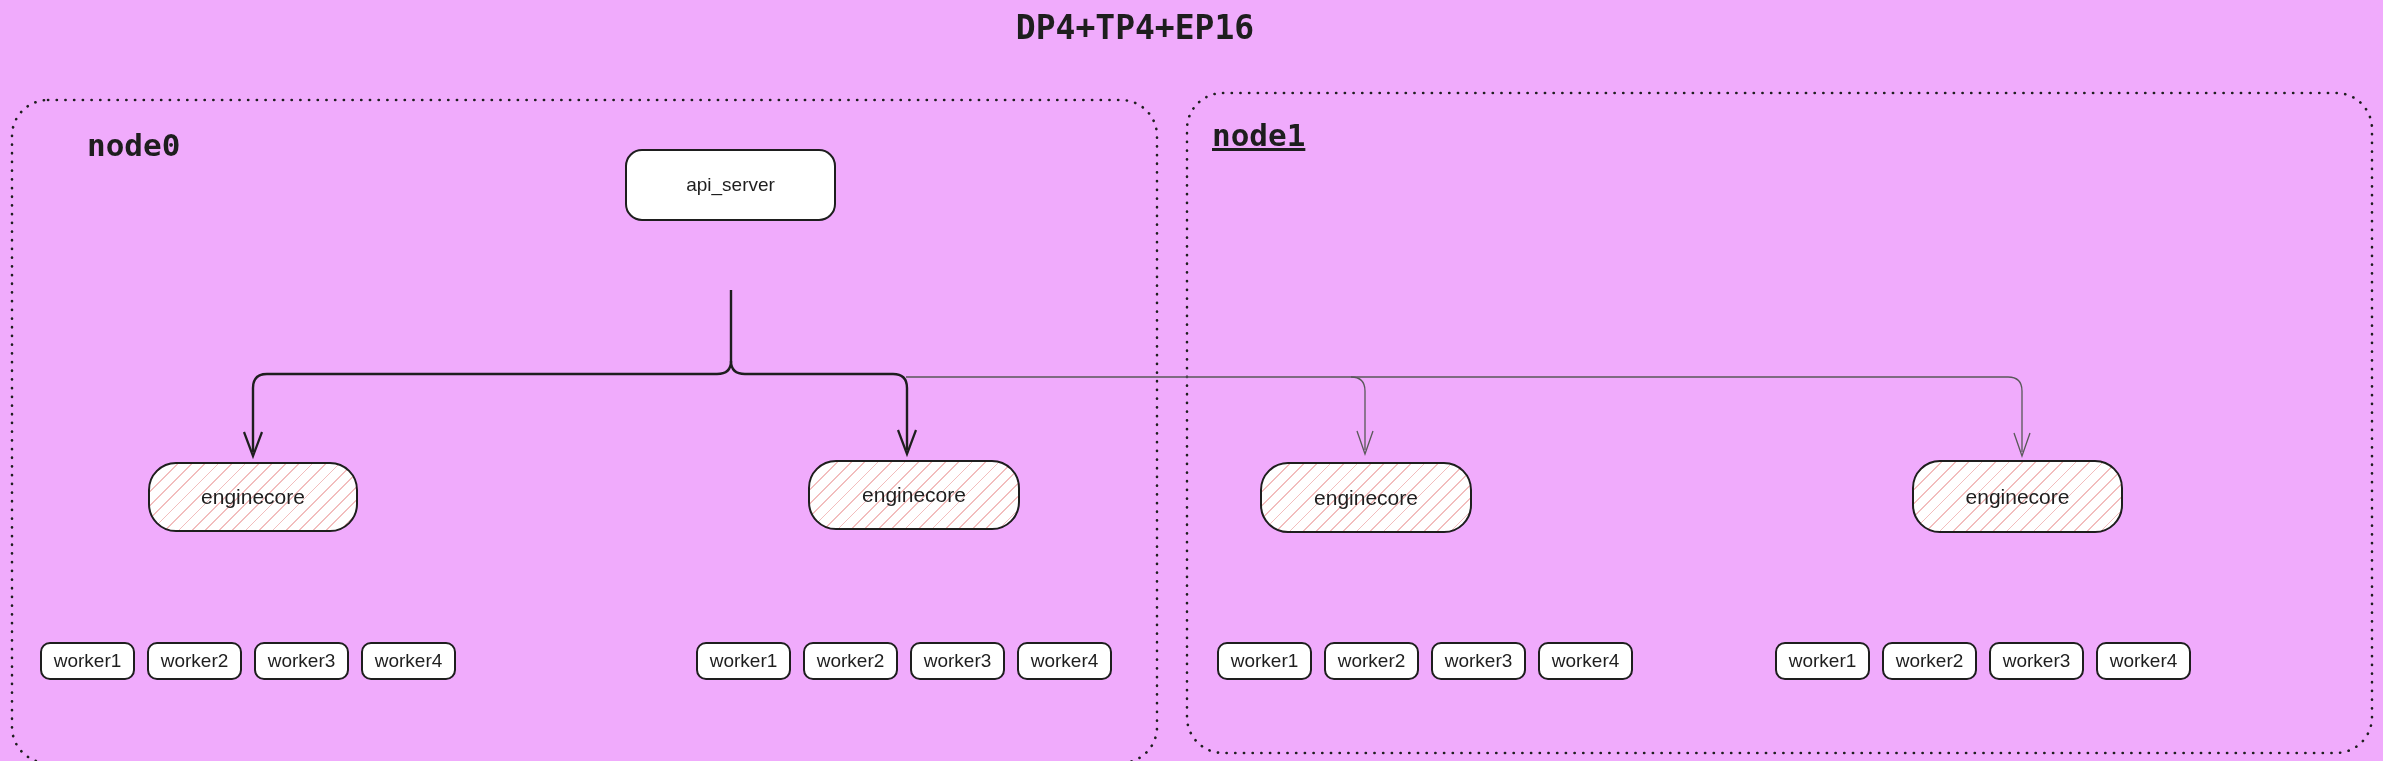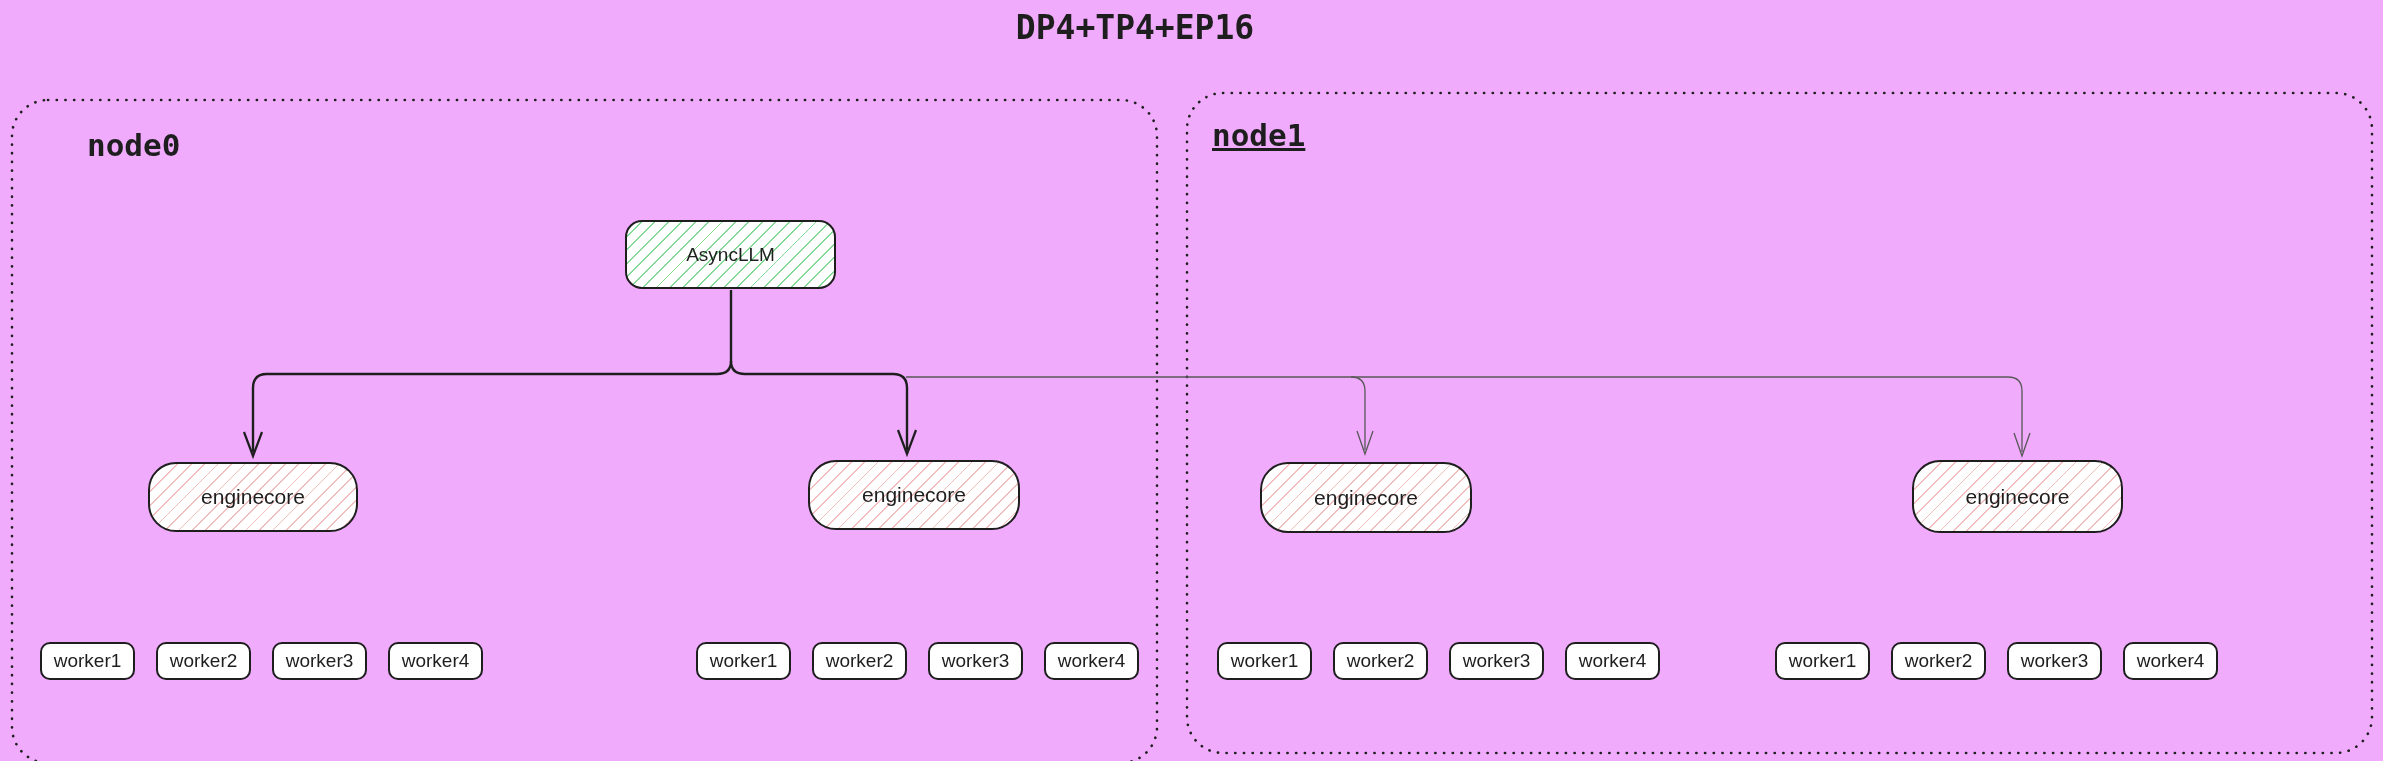--- a/index.html
+++ b/index.html
@@ -39,21 +39,21 @@
       repeating-linear-gradient(135deg,
         #f2bdbd 0px, #f2bdbd 1.2px,
         rgba(0,0,0,0) 1.2px, rgba(0,0,0,0) 9.5px),
       #ffffff;
   }
   .ec0{left:148px;top:462px;width:210px;height:70px;}
   .ec1{left:808px;top:460px;width:212px;height:70px;}
   .ec2{left:1260px;top:462px;width:212px;height:71px;}
   .ec3{left:1912px;top:460px;width:211px;height:73px;}
   .worker-group{
-    position:absolute;top:642px;display:flex;gap:21px;
+    position:absolute;top:642px;display:flex;gap:12px;
   }
   .wg0{left:40px;}
   .wg1{left:696px;}
   .wg2{left:1217px;}
   .wg3{left:1775px;}
   .worker{
     position:relative;box-sizing:border-box;width:95px;height:38px;
     border:2px solid #1e1e1e;border-radius:10px;background:#ffffff;
     display:flex;align-items:center;justify-content:center;
     font-size:19px;color:#1e1e1e;white-space:nowrap;
@@ -83,22 +83,22 @@
 
     <path d="M1351 377 Q1365 377 1365 391 V450" fill="none" stroke="#585858" stroke-width="1.3"></path>
     <path d="M1357 431 L1365 454 L1373 431" fill="none" stroke="#585858" stroke-width="1.3"></path>
   </svg>
 
   <div class="title">DP4+TP4+EP16</div>
 
   <div class="node-label node0-label">node0</div>
   <div class="node-label node1-label">node1</div>
 
-  <div class="box bigbox async-llm">
-    <span>AsyncLLM</span>
+  <div class="box bigbox api-server">
+    <span>api_server</span>
   </div>
 
   <div class="box bigbox enginecore ec0">
     <span>enginecore</span>
   </div>
   <div class="box bigbox enginecore ec1">
     <span>enginecore</span>
   </div>
   <div class="box bigbox enginecore ec2">
     <span>enginecore</span>

